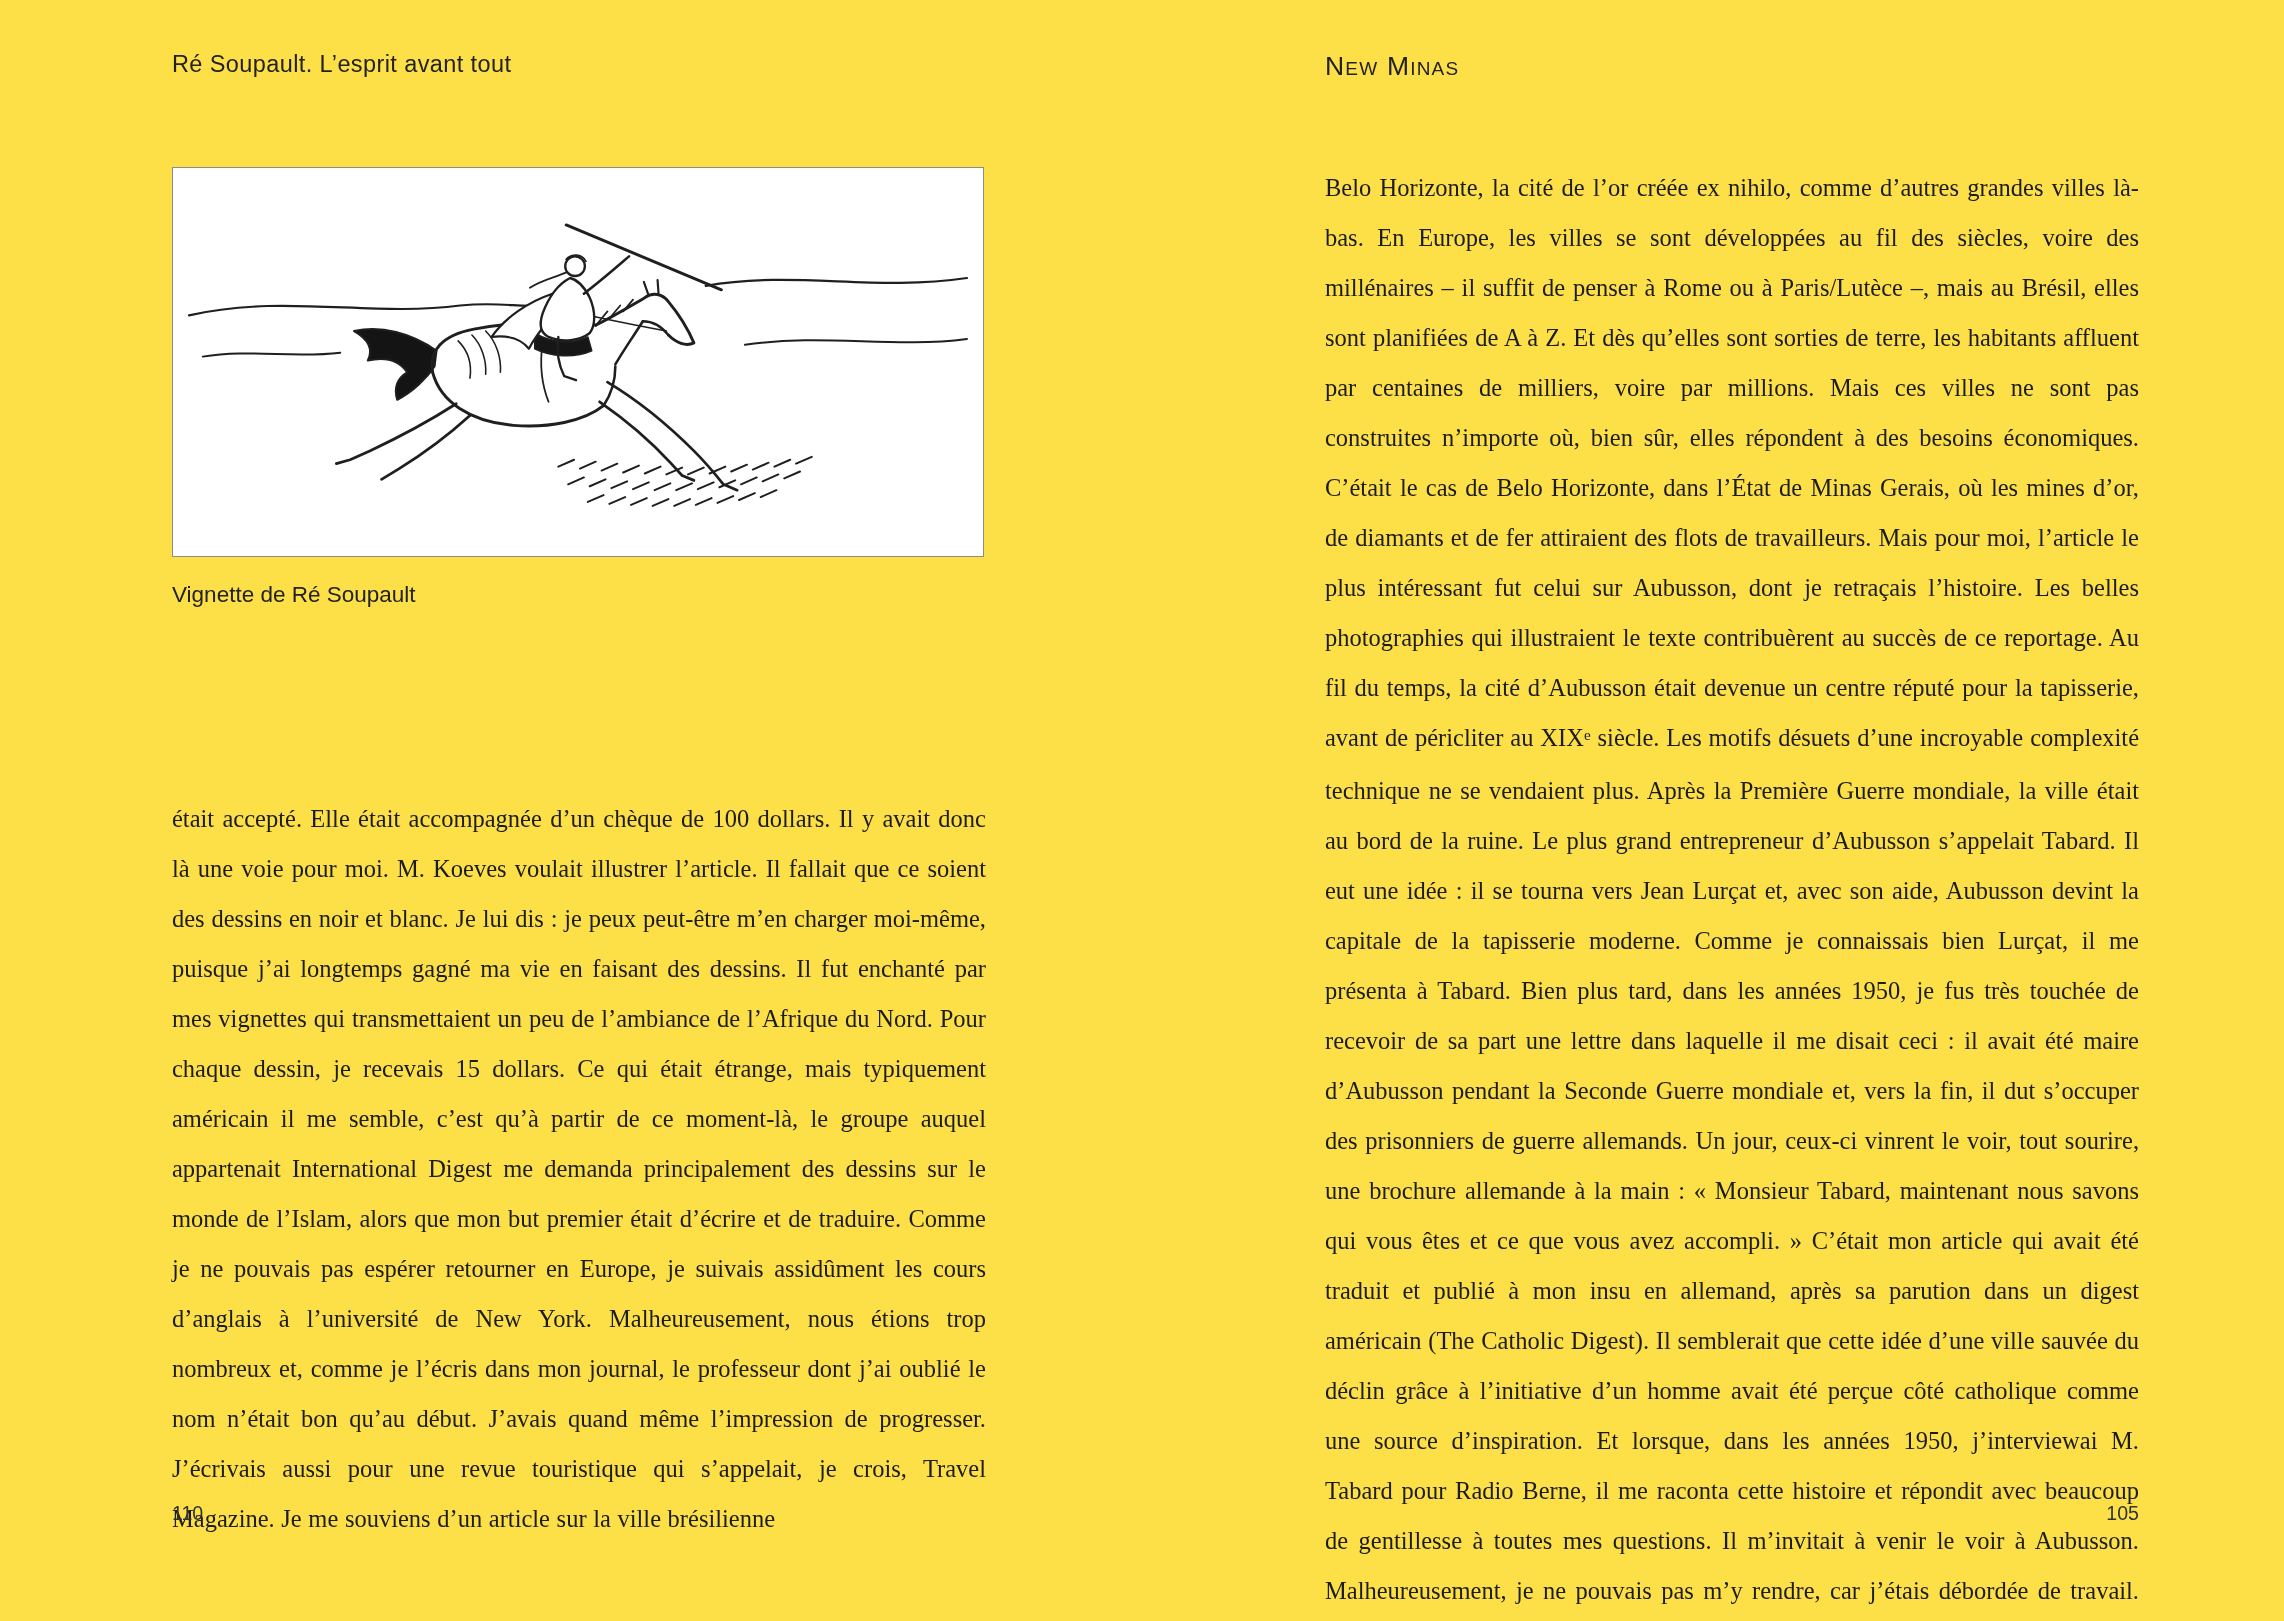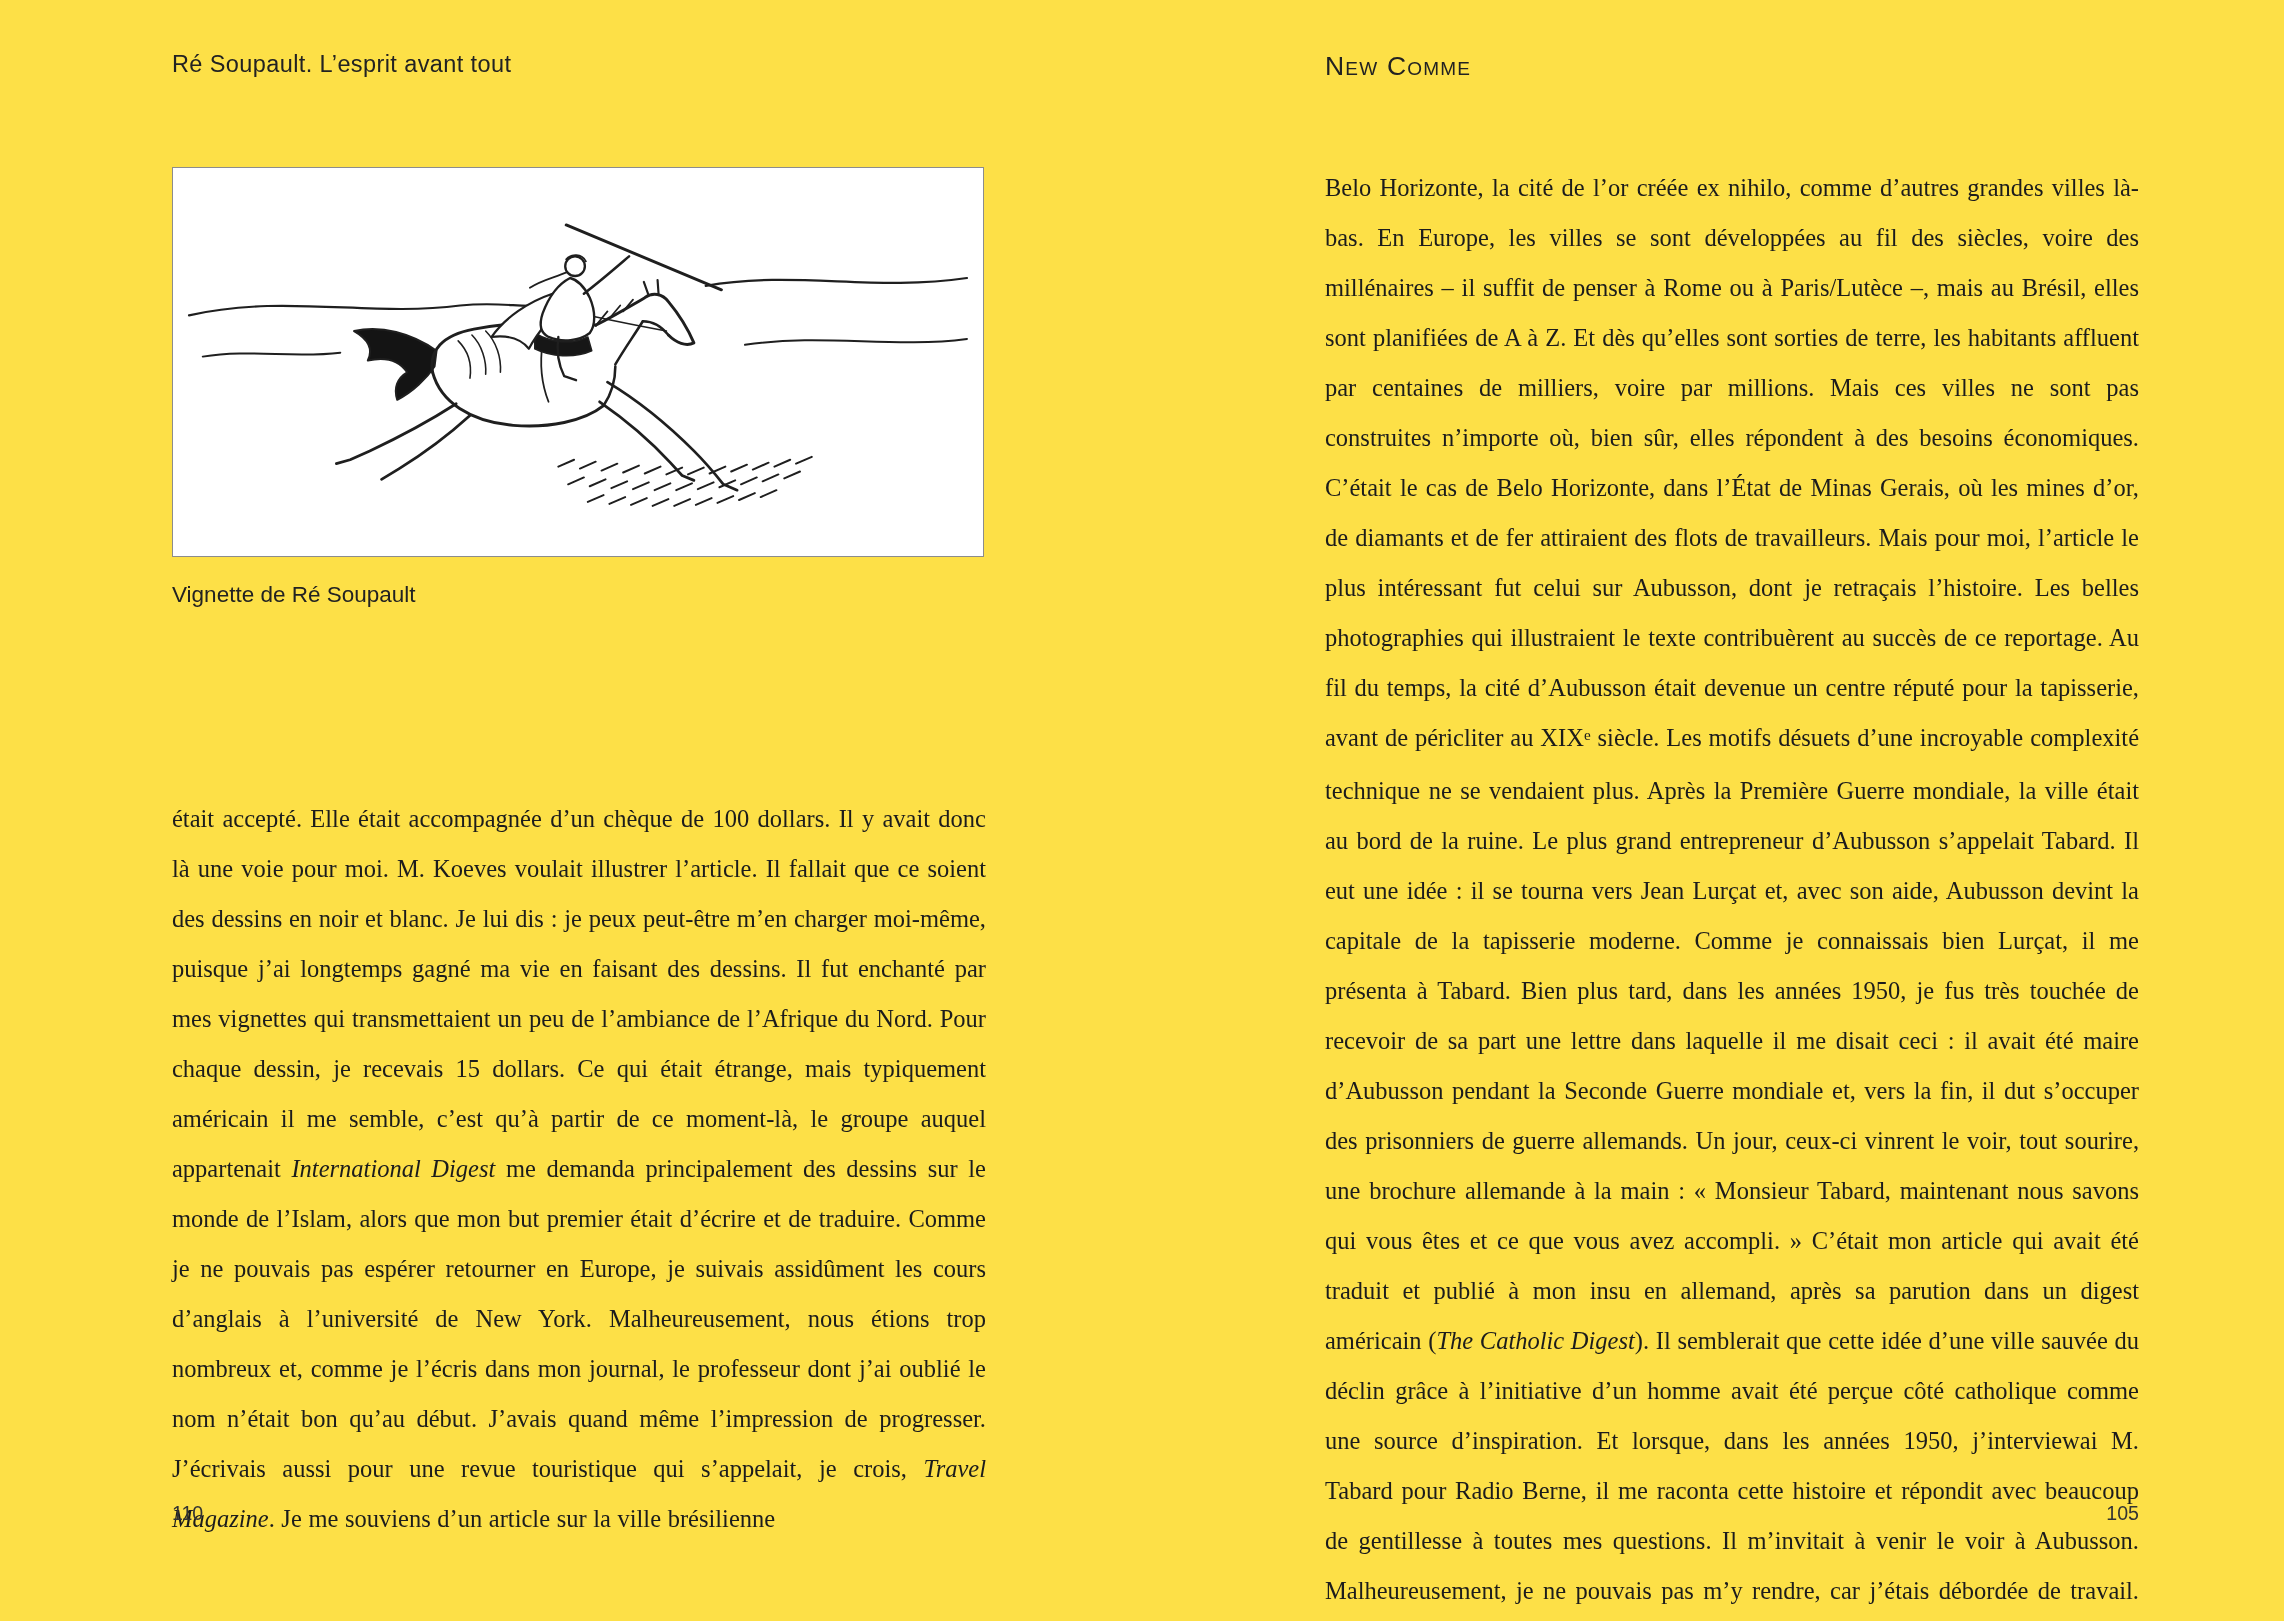--- a/index.html
+++ b/index.html
@@ -40,21 +40,21 @@
     position: absolute; left: 0; width: 814px;
     text-align: justify;
     font-size: 24.5px; line-height: 50px;
     hyphens: auto; -webkit-hyphens: auto;
     word-spacing: 0.02em;
     color: #1c1c1c;
   }
   .body-left  { top: 794px; }
   .body-right { top: 163px; }
 
-  .it  { font-style: italic; }
+  .it  { }
   .sup { font-size: 0.62em; position: relative; top: -0.42em; }
 
   .page-number {
     position: absolute; top: 1502px;
     font-family: "Liberation Sans", "DejaVu Sans", sans-serif;
     font-size: 19.6px; color: #333;
   }
   .pn-left  { left: 0; }
   .pn-right { right: 0; }
 </style>
@@ -121,21 +121,21 @@
     </div>
 
     <figcaption class="figure-caption">Vignette de Ré Soupault</figcaption>
 
     <div class="body-text body-left" lang="fr"><span>était accepté. Elle était accompagnée d’un chèque de 100 dollars. Il y avait donc là une voie pour moi. M. Koeves voulait illustrer l’article. Il fallait que ce soient des dessins en noir et blanc. Je lui dis&nbsp;: je peux peut-être m’en charger moi-même, puisque j’ai longtemps gagné ma vie en faisant des dessins. Il fut enchanté par mes vignettes qui transmettaient un peu de l’ambiance de l’Afrique du Nord. Pour chaque dessin, je recevais 15 dollars. Ce qui était étrange, mais typiquement américain il me semble, c’est qu’à partir de ce moment-là, le groupe auquel appartenait </span><span class="it">International Digest</span><span> me demanda principalement des dessins sur le monde de l’Islam, alors que mon but premier était d’écrire et de traduire. Comme je ne pouvais pas espérer retourner en Europe, je suivais assidûment les cours d’anglais à l’université de New York. Malheureusement, nous étions trop nombreux et, comme je l’écris dans mon journal, le professeur dont j’ai oublié le nom n’était bon qu’au début. J’avais quand même l’impression de progresser. J’écrivais aussi pour une revue touristique qui s’appelait, je crois, </span><span class="it">Travel Magazine</span><span>. Je me souviens d’un article sur la ville brésilienne</span></div>
 
     <div class="page-number pn-left">110</div>
   </section>
 
   <section class="page page-right">
-    <header class="running-header caps">New Comme</header>
+    <header class="running-header caps">New Minas</header>
 
     <div class="body-text body-right" lang="fr"><span>Belo Horizonte, la cité de l’or créée ex nihilo, comme d’autres grandes villes là-bas. En Europe, les villes se sont développées au fil des siècles, voire des millénaires – il suffit de penser à Rome ou à Paris/Lutèce –, mais au Brésil, elles sont planifiées de A à Z. Et dès qu’elles sont sorties de terre, les habitants affluent par centaines de milliers, voire par millions. Mais ces villes ne sont pas construites n’importe où, bien sûr, elles répondent à des besoins économiques. C’était le cas de Belo Horizonte, dans l’État de Minas Gerais, où les mines d’or, de diamants et de fer attiraient des flots de travailleurs. Mais pour moi, l’article le plus intéressant fut celui sur Aubusson, dont je retraçais l’histoire. Les belles photographies qui illustraient le texte contribuèrent au succès de ce reportage. Au fil du temps, la cité d’Aubusson était devenue un centre réputé pour la tapisserie, avant de péricliter au XIX</span><span class="sup">e</span><span> siècle. Les motifs désuets d’une incroyable complexité technique ne se vendaient plus. Après la Première Guerre mondiale, la ville était au bord de la ruine. Le plus grand entrepreneur d’Aubusson s’appelait Tabard. Il eut une idée&nbsp;: il se tourna vers Jean Lurçat et, avec son aide, Aubusson devint la capitale de la tapisserie moderne. Comme je connaissais bien Lurçat, il me présenta à Tabard. Bien plus tard, dans les années 1950, je fus très touchée de recevoir de sa part une lettre dans laquelle il me disait ceci&nbsp;: il avait été maire d’Aubusson pendant la Seconde Guerre mondiale et, vers la fin, il dut s’occuper des prisonniers de guerre allemands. Un jour, ceux-ci vinrent le voir, tout sourire, une brochure allemande à la main&nbsp;: «&nbsp;Monsieur Tabard, maintenant nous savons qui vous êtes et ce que vous avez accompli.&nbsp;» C’était mon article qui avait été traduit et publié à mon insu en allemand, après sa parution dans un digest américain (</span><span class="it">The Catholic Digest</span><span>). Il semblerait que cette idée d’une ville sauvée du déclin grâce à l’initiative d’un homme avait été perçue côté catholique comme une source d’inspiration. Et lorsque, dans les années 1950, j’interviewai M. Tabard pour Radio Berne, il me raconta cette histoire et répondit avec beaucoup de gentillesse à toutes mes questions. Il m’invitait à venir le voir à Aubusson. Malheureusement, je ne pouvais pas m’y rendre, car j’étais débordée de travail. Des années plus tard, je reçus la nouvelle de sa mort et regrettai de ne pas lui avoir</span></div>
 
     <div class="page-number pn-right">105</div>
   </section>
 
 </div>
 
 
 </body></html>

